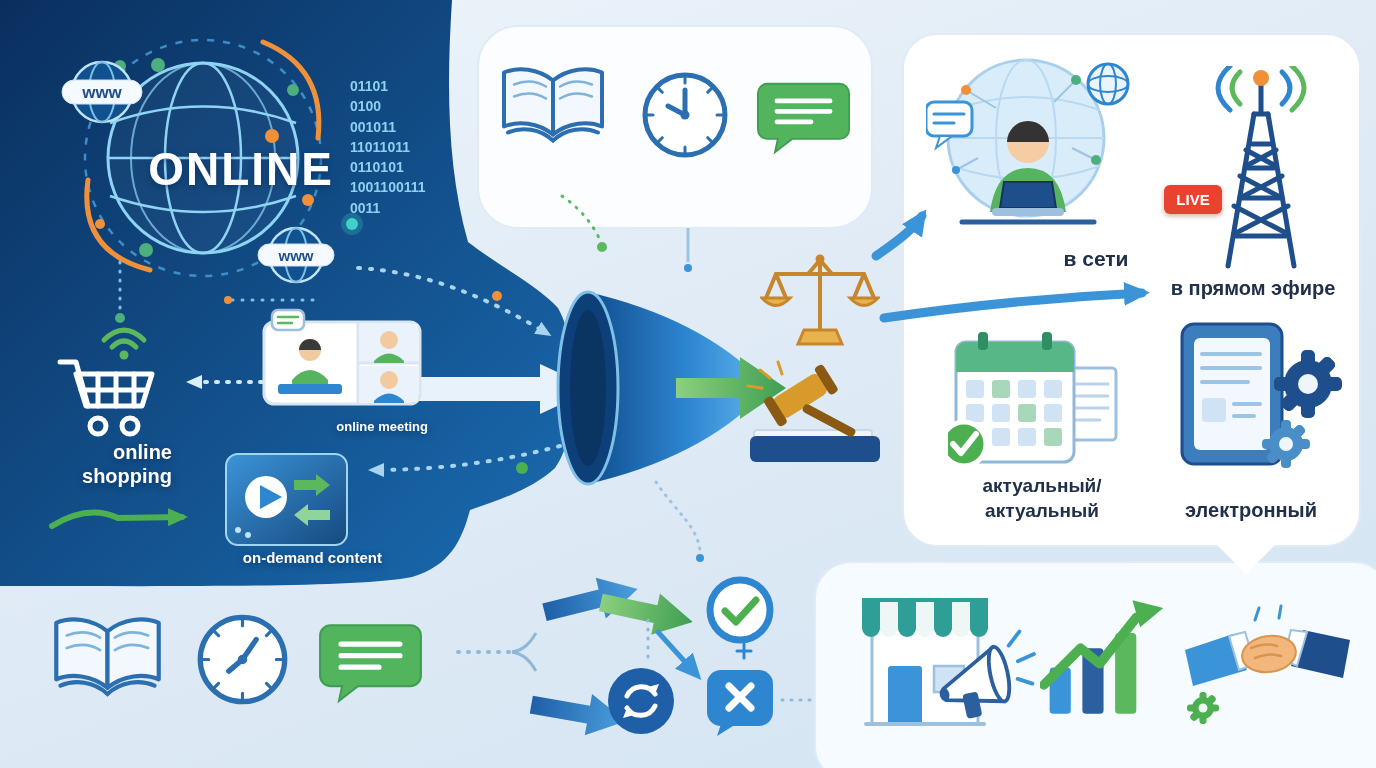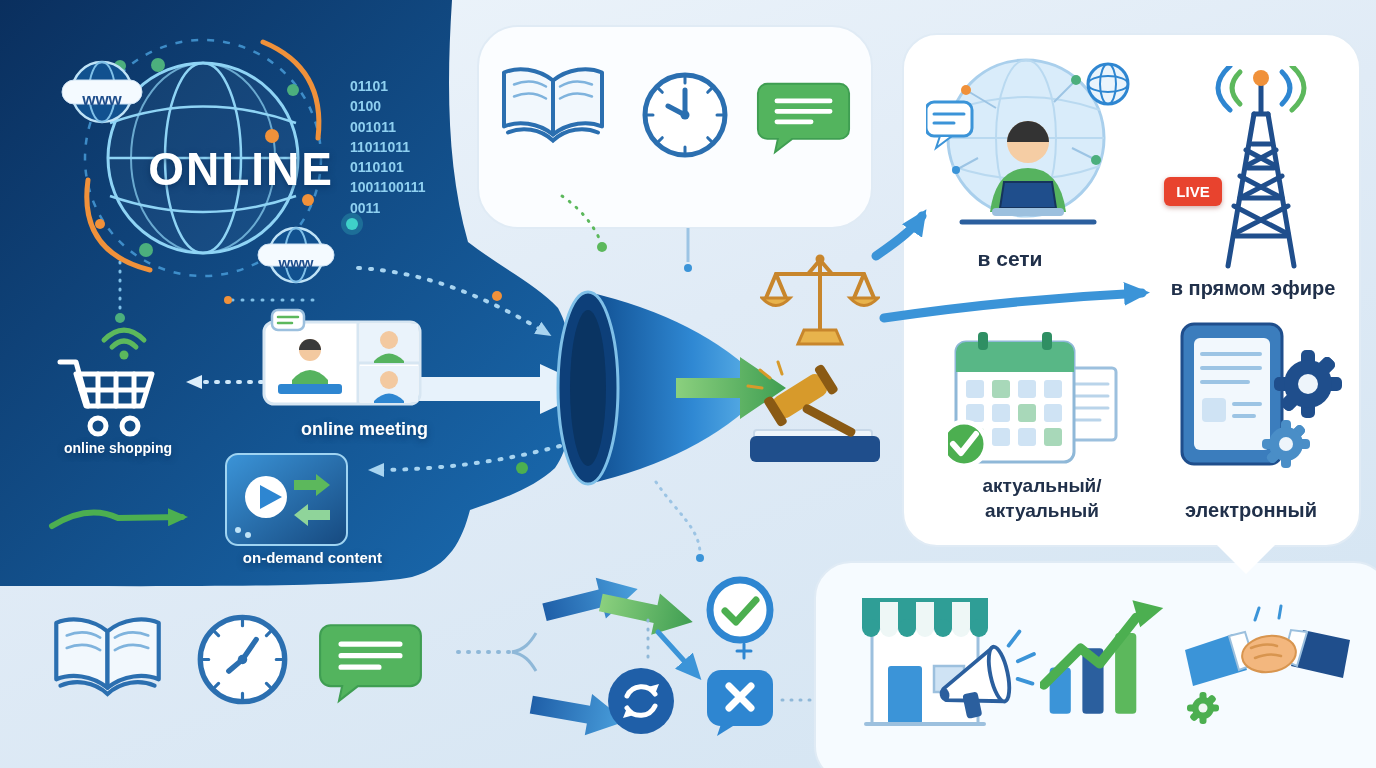--- a/index.html
+++ b/index.html
@@ -16,22 +16,23 @@
   .dlbl{color:#20304a;}
   .pre{white-space:pre-line;}
   .binary{
     position:absolute;z-index:3;font-family:Liberation Sans, sans-serif;
     color:#8fd0f0;font-size:14px;line-height:1.45;white-space:pre-line;font-weight:700;
   }
   .badge-live{
     position:absolute;z-index:4;background:#e8432e;color:#fff;border-radius:6px;
     font-weight:700;font-size:15px;display:flex;align-items:center;justify-content:center;
     box-shadow:0 2px 5px rgba(120,20,10,.35);
+    margin-top:8px;
   }
-  .www-txt{position:absolute;left:0;right:0;text-align:center;font-weight:700;color:#1f4e8c;z-index:3;margin-top:7px;}
+  .www-txt{position:absolute;left:0;right:0;text-align:center;font-weight:700;color:#1f4e8c;z-index:3;}
 </style>
 </head>
 <body>
 
 <div class="canvas">
 
   <svg class="art" width="1376" height="768" viewBox="0 0 1376 768">
     <defs>
       <linearGradient id="darkGrad" x1="0" y1="0" x2="1" y2="1">
         <stop offset="0" stop-color="#0a2f5e"></stop>
@@ -501,27 +502,27 @@
           <rect x="-16" y="-3.5" width="32" height="7" rx="3" transform="rotate(-45)"></rect>
         </g>
         <circle r="11" fill="#4caf50"></circle>
         <circle r="4.5" fill="#eef7f2"></circle>
       </g>
     </svg>
   </div>
 
   <div class="lbl wlbl" style="left:78px;top:142px;width:256px;font-size:46px;letter-spacing:2px">ONLINE</div>
 
-  <div class="lbl wlbl" style="left:52px;top:440px;width:120px;font-size:14px;line-height:1.2">online shopping</div>
-
-  <div class="lbl wlbl" style="left:258px;top:419px;width:170px;font-size:18px">online meeting</div>
+  <div class="lbl wlbl" style="left:52px;top:440px;width:120px;font-size:20px;line-height:1.2">online shopping</div>
+
+  <div class="lbl wlbl" style="left:258px;top:419px;width:170px;font-size:13px">online meeting</div>
 
   <div class="lbl wlbl" style="left:172px;top:549px;width:210px;font-size:15px">on-demand content</div>
 
-  <div class="lbl dlbl" style="left:925px;top:247px;width:170px;font-size:21px">в сети</div>
+  <div class="lbl dlbl" style="left:1011px;top:247px;width:170px;font-size:21px">в сети</div>
 
   <div class="badge-live" style="left:1164px;top:177px;width:58px;height:29px">LIVE</div>
 
   <div class="lbl dlbl" style="left:1148px;top:277px;width:210px;font-size:20px">в прямом эфире</div>
 
   <div class="lbl dlbl pre" style="left:942px;top:474px;width:200px;font-size:19px;line-height:1.3">актуальный/
 актуальный</div>
 
   <div class="lbl dlbl" style="left:1156px;top:499px;width:190px;font-size:20px">электронный</div>
 

